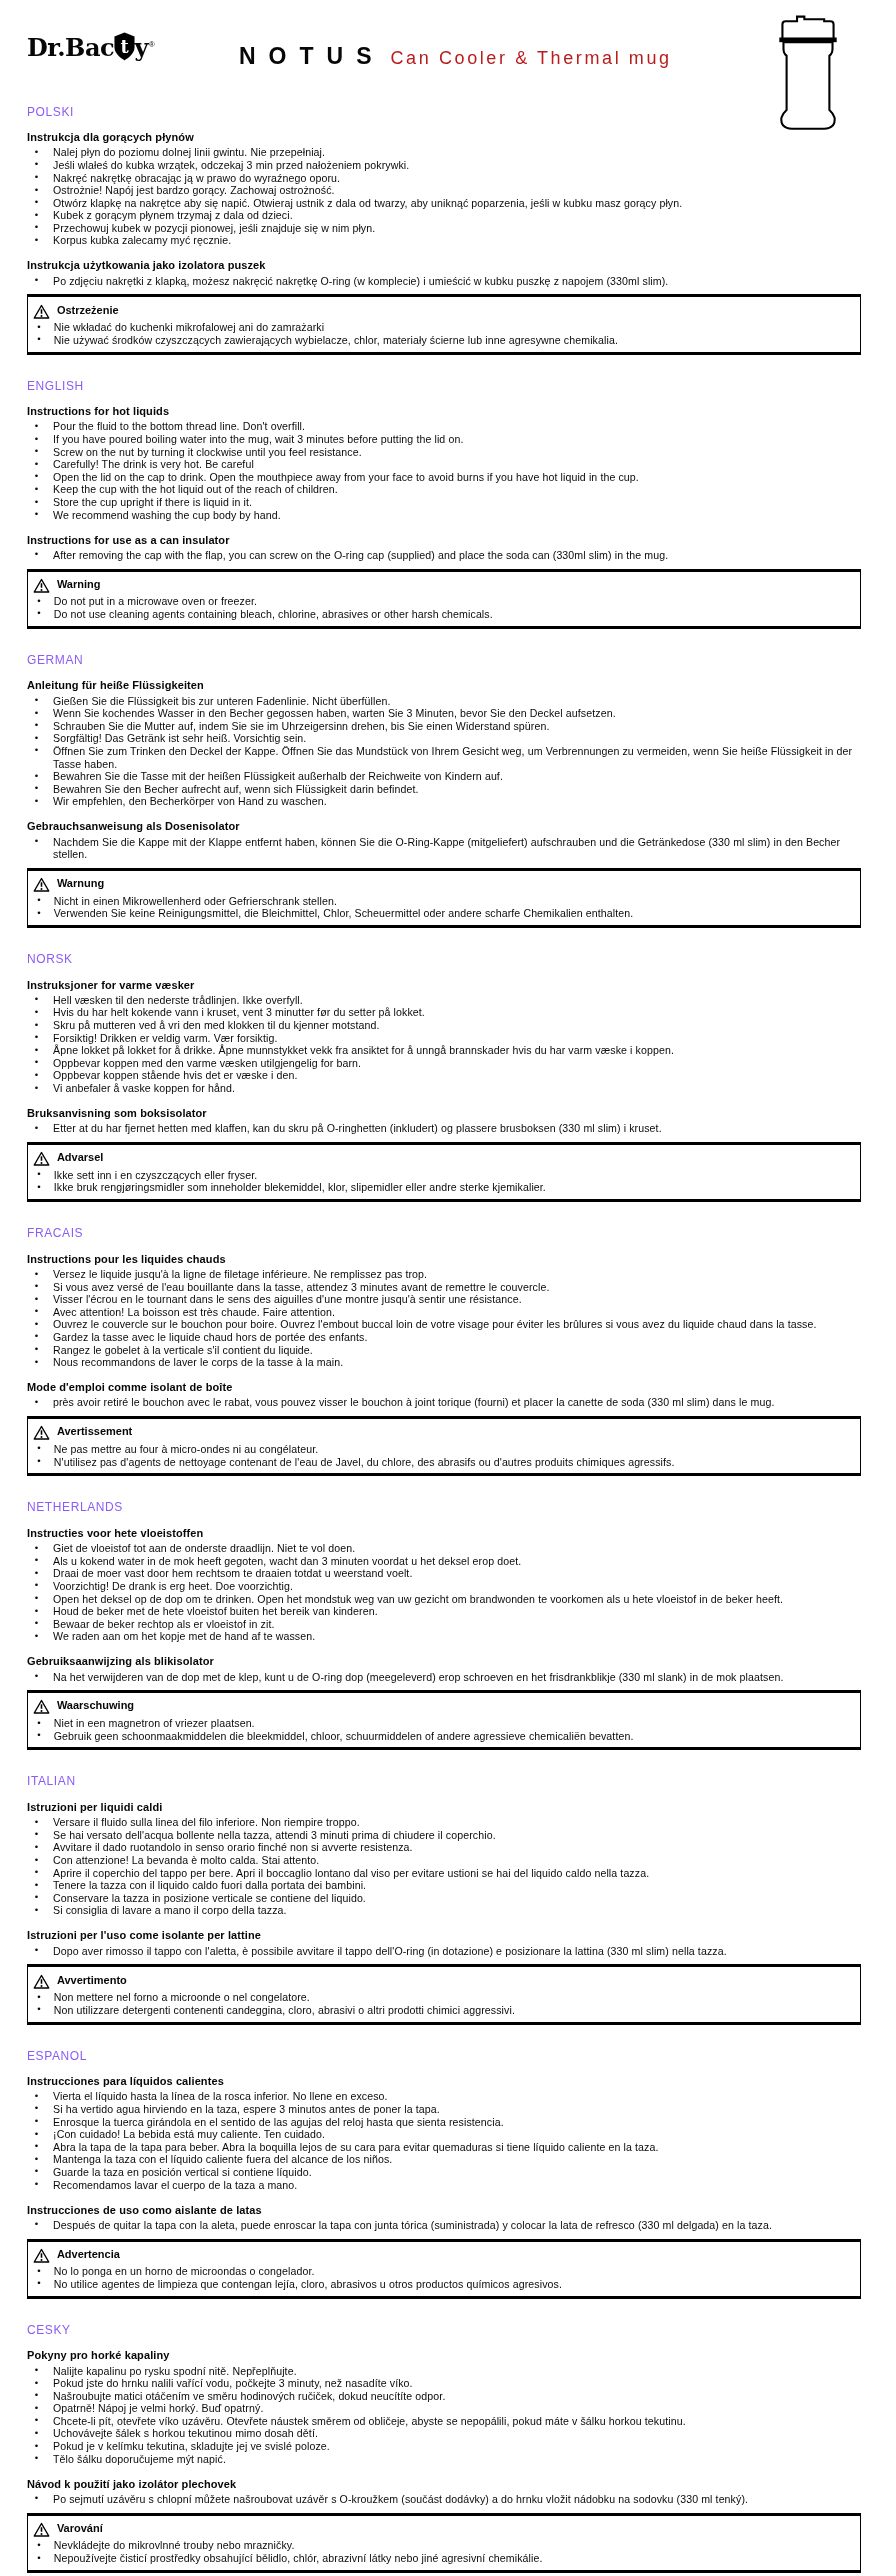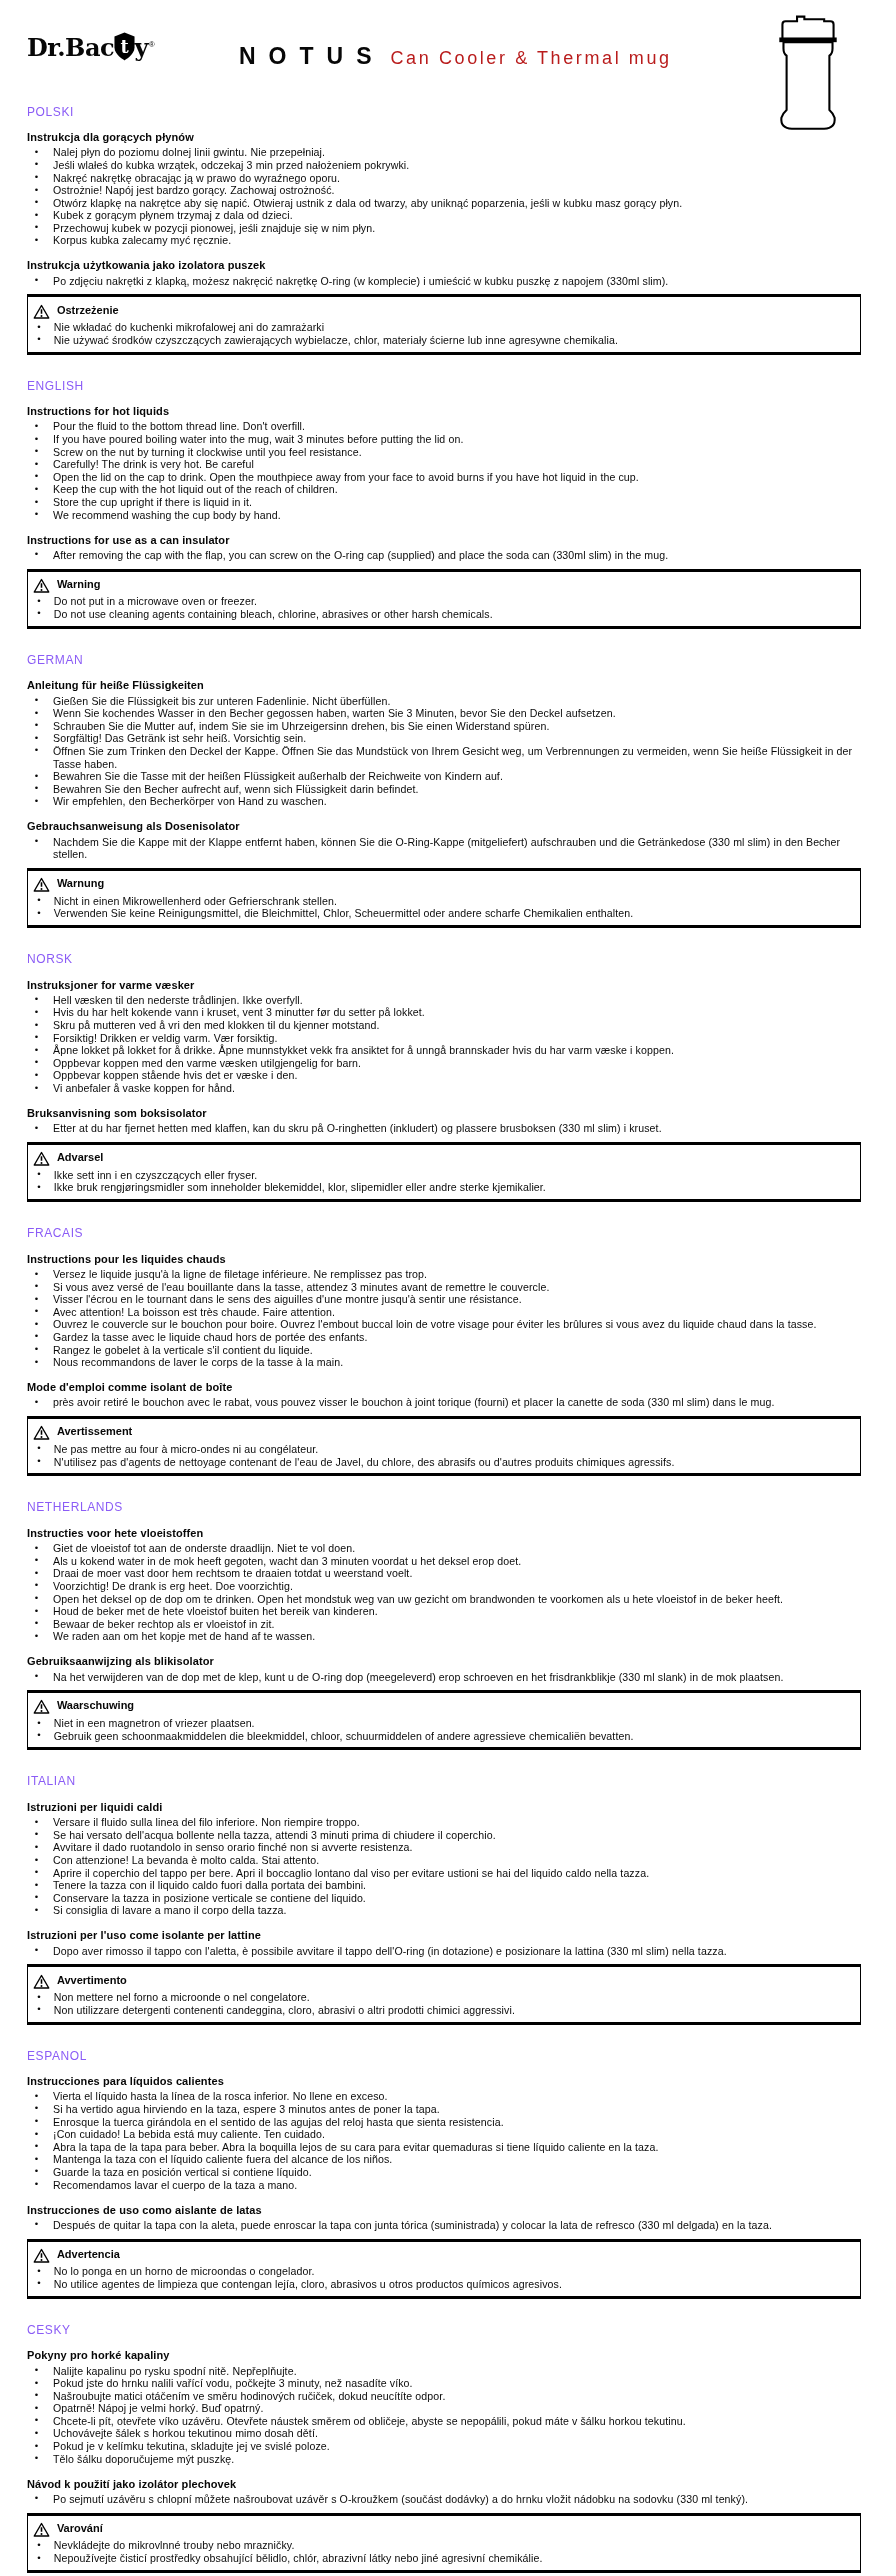--- a/index.html
+++ b/index.html
@@ -340,21 +340,21 @@
     <div class="lang-label">CESKY</div>
     <h3 class="head hot-heading">Pokyny pro horké kapaliny</h3>
     <ul class="items hot-items">
           <li>Nalijte kapalinu po rysku spodní nitě. Nepřeplňujte.</li>
           <li>Pokud jste do hrnku nalili vařící vodu, počkejte 3 minuty, než nasadíte víko.</li>
           <li>Našroubujte matici otáčením ve směru hodinových ručiček, dokud neucítíte odpor.</li>
           <li>Opatrně! Nápoj je velmi horký. Buď opatrný.</li>
           <li>Chcete-li pít, otevřete víko uzávěru. Otevřete náustek směrem od obličeje, abyste se nepopálili, pokud máte v šálku horkou tekutinu.</li>
           <li>Uchovávejte šálek s horkou tekutinou mimo dosah dětí.</li>
           <li>Pokud je v kelímku tekutina, skladujte jej ve svislé poloze.</li>
-          <li>Tělo šálku doporučujeme mýt puszkę.</li>
+          <li>Tělo šálku doporučujeme mýt napić.</li>
         </ul>
     <h3 class="head ins-heading">Návod k použití jako izolátor plechovek</h3>
     <ul class="items ins-items">
           <li>Po sejmutí uzávěru s chlopní můžete našroubovat uzávěr s O-kroužkem (součást dodávky) a do hrnku vložit nádobku na sodovku (330 ml tenký).</li>
         </ul>
     <div class="warnbox">
       <div class="warn-title">
         <svg class="tri" viewBox="0 0 34 31" aria-hidden="true">
           <path d="M17 3 L31.5 28 H2.5 Z" fill="none" stroke="#000" stroke-width="2.8" stroke-linejoin="round"></path>
           <path d="M17 10.5 V19.5" stroke="#000" stroke-width="3.2"></path>

